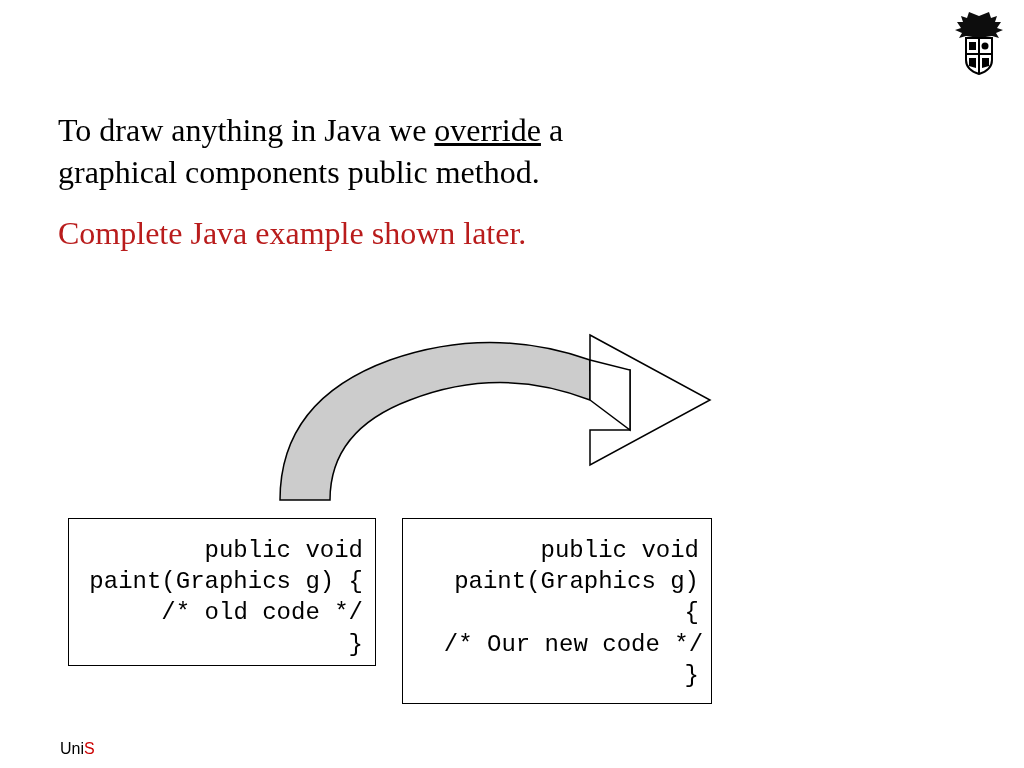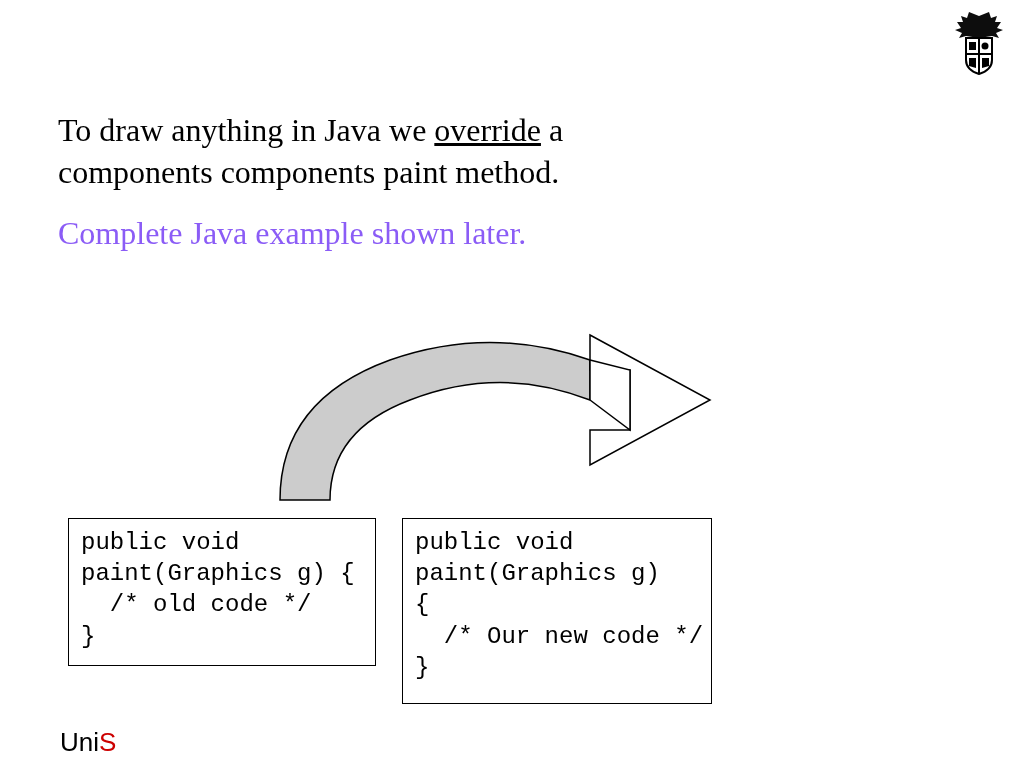--- a/index.html
+++ b/index.html
@@ -28,58 +28,59 @@
       color: #000;
     }
     .override-underline {
       text-decoration: underline;
     }
     .body-text-2 {
       position: absolute;
       top: 215px;
       left: 58px;
       font-size: 32px;
-      color: #8b5cf6;
+      color: #b91c1c;
     }
     .arrow-container {
       position: absolute;
       top: 310px;
       left: 250px;
       width: 520px;
       height: 180px;
     }
     .code-box {
       position: absolute;
       border: 1px solid #000;
       background: #fff;
-      padding: 8px 12px;
+      padding: 16px 12px;
       font-family: 'Courier New', Courier, monospace;
       font-size: 24px;
       line-height: 1.3;
       white-space: pre;
       color: #000;
+      text-align: right;
     }
     .code-box-left {
       top: 518px;
       left: 68px;
       width: 308px;
       height: 148px;
     }
     .code-box-right {
       top: 518px;
       left: 402px;
       width: 310px;
       height: 186px;
     }
     .unis {
       position: absolute;
       bottom: 10px;
       left: 60px;
       font-family: Arial, Helvetica, sans-serif;
-      font-size: 26px;
+      font-size: 16px;
     }
     .unis .uni { color: #000; }
     .unis .s { color: #c00; }
   </style>
 </head>
 <body>
 
 <div class="crest">
   <svg viewBox="0 0 60 70">
     <g fill="#000">
@@ -90,21 +91,21 @@
       <rect x="20" y="34" width="7" height="8" fill="#000"></rect>
       <circle cx="36" cy="38" r="3.5" fill="#000"></circle>
       <path d="M20 50 L27 50 L27 60 L20 58 Z" fill="#000"></path>
       <path d="M33 50 L40 50 L40 58 L33 60 Z" fill="#000"></path>
     </g>
   </svg>
 </div>
 
 <div class="body-text">
   <span>To draw anything in Java we </span><span class="override-underline">override</span><span> a</span><br>
-  <span>components components paint method.</span>
+  <span>graphical components public method.</span>
 </div>
 <div class="body-text-2">
   <span>Complete Java example shown later.</span>
 </div>
 
 <div class="arrow-container">
   <svg viewBox="0 0 520 200" width="520" height="200">
 
     <path d="M 30 190
              Q 30 90 140 50

